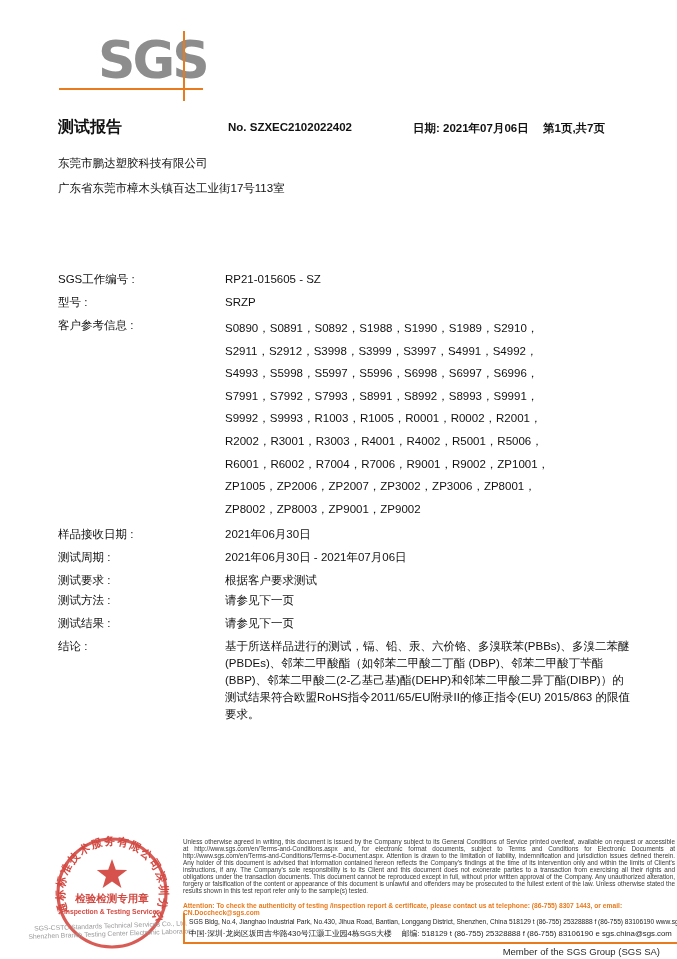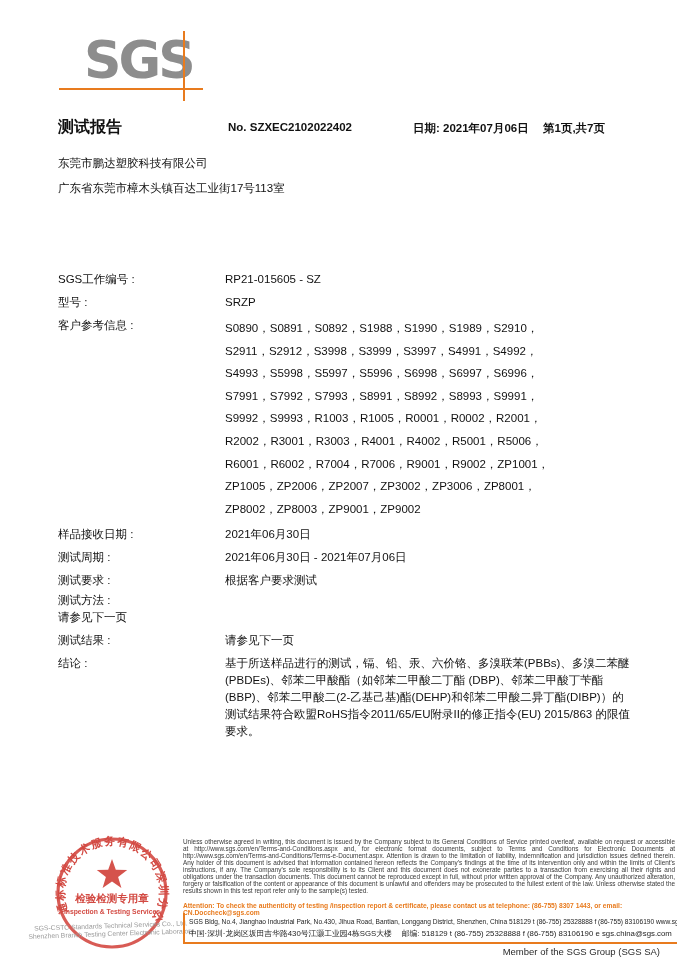--- a/index.html
+++ b/index.html
@@ -1,39 +1,39 @@
 <!DOCTYPE html>
 <html><head>
 <meta charset="utf-8">
 <style>
   html,body{margin:0;padding:0;background:#e9e9e9;}
   .page{position:relative;width:677px;height:959px;background:#ffffff;margin:0 auto;
         font-family:"Liberation Sans",sans-serif;color:#1d1d1d;overflow:hidden;}
   .abs{position:absolute;}
   
-  .logo-text{left:84px;top:30px;font-size:52px;font-weight:bold;color:#8d8d8d;
+  .logo-text{left:98px;top:30px;font-size:52px;font-weight:bold;color:#8d8d8d;
              letter-spacing:-3px;font-family:"DejaVu Sans","Liberation Sans",sans-serif;}
   .logo-hline{left:59px;top:88px;width:144px;height:2px;background:#e87b1e;}
   .logo-vline{left:183px;top:31px;width:2px;height:70px;background:#e87b1e;}
   
   .report-title{left:58px;top:117px;font-size:16px;font-weight:bold;color:#111;}
   .report-no{left:228px;top:121px;font-size:11.5px;font-weight:bold;color:#111;}
   .report-date{left:413px;top:121px;font-size:11.5px;font-weight:bold;color:#111;}
   .report-page{left:543px;top:121px;font-size:11.5px;font-weight:bold;color:#111;}
   .applicant-name{left:58px;top:156px;font-size:11.5px;color:#111;}
   .applicant-addr{left:58px;top:181px;font-size:11.5px;color:#111;}
   .sample-intro{left:58px;top:248px;font-size:11.5px;color:#111;}
   
   .fields{left:58px;top:271px;width:575px;font-size:11.5px;color:#111;}
   .row{display:flex;margin-bottom:6px;}
   .row .lbl{width:167px;flex:none;line-height:17px;}
   .row .val{flex:1;line-height:17px;}
   .ref-line{line-height:22.6px;}
   .gap-top{margin-top:2px;}
-  .tight{margin-top:-3px;flex-direction:column;}
+  .tight{margin-top:-3px;}
   .conclusion-text{line-height:17px;width:402px;}
   
   .disclaimer{left:183px;top:838px;width:492px;font-size:6.4px;line-height:7px;
               text-align:justify;color:#3a3a3a;}
   .attention{left:183px;top:901.5px;width:492px;font-size:6.7px;line-height:7.5px;
              font-weight:bold;color:#e87b1e;}
   .addr-en{left:189px;top:918px;width:486px;font-size:6.6px;color:#1d1d1d;white-space:nowrap;}
   .addr-cn{left:189px;top:928px;width:486px;font-size:7.8px;color:#1d1d1d;white-space:nowrap;}
   .foot-vline{left:183px;top:913px;width:2px;height:31px;background:#e87b1e;}
   .foot-hline{left:183px;top:942px;width:494px;height:2px;background:#e87b1e;}

